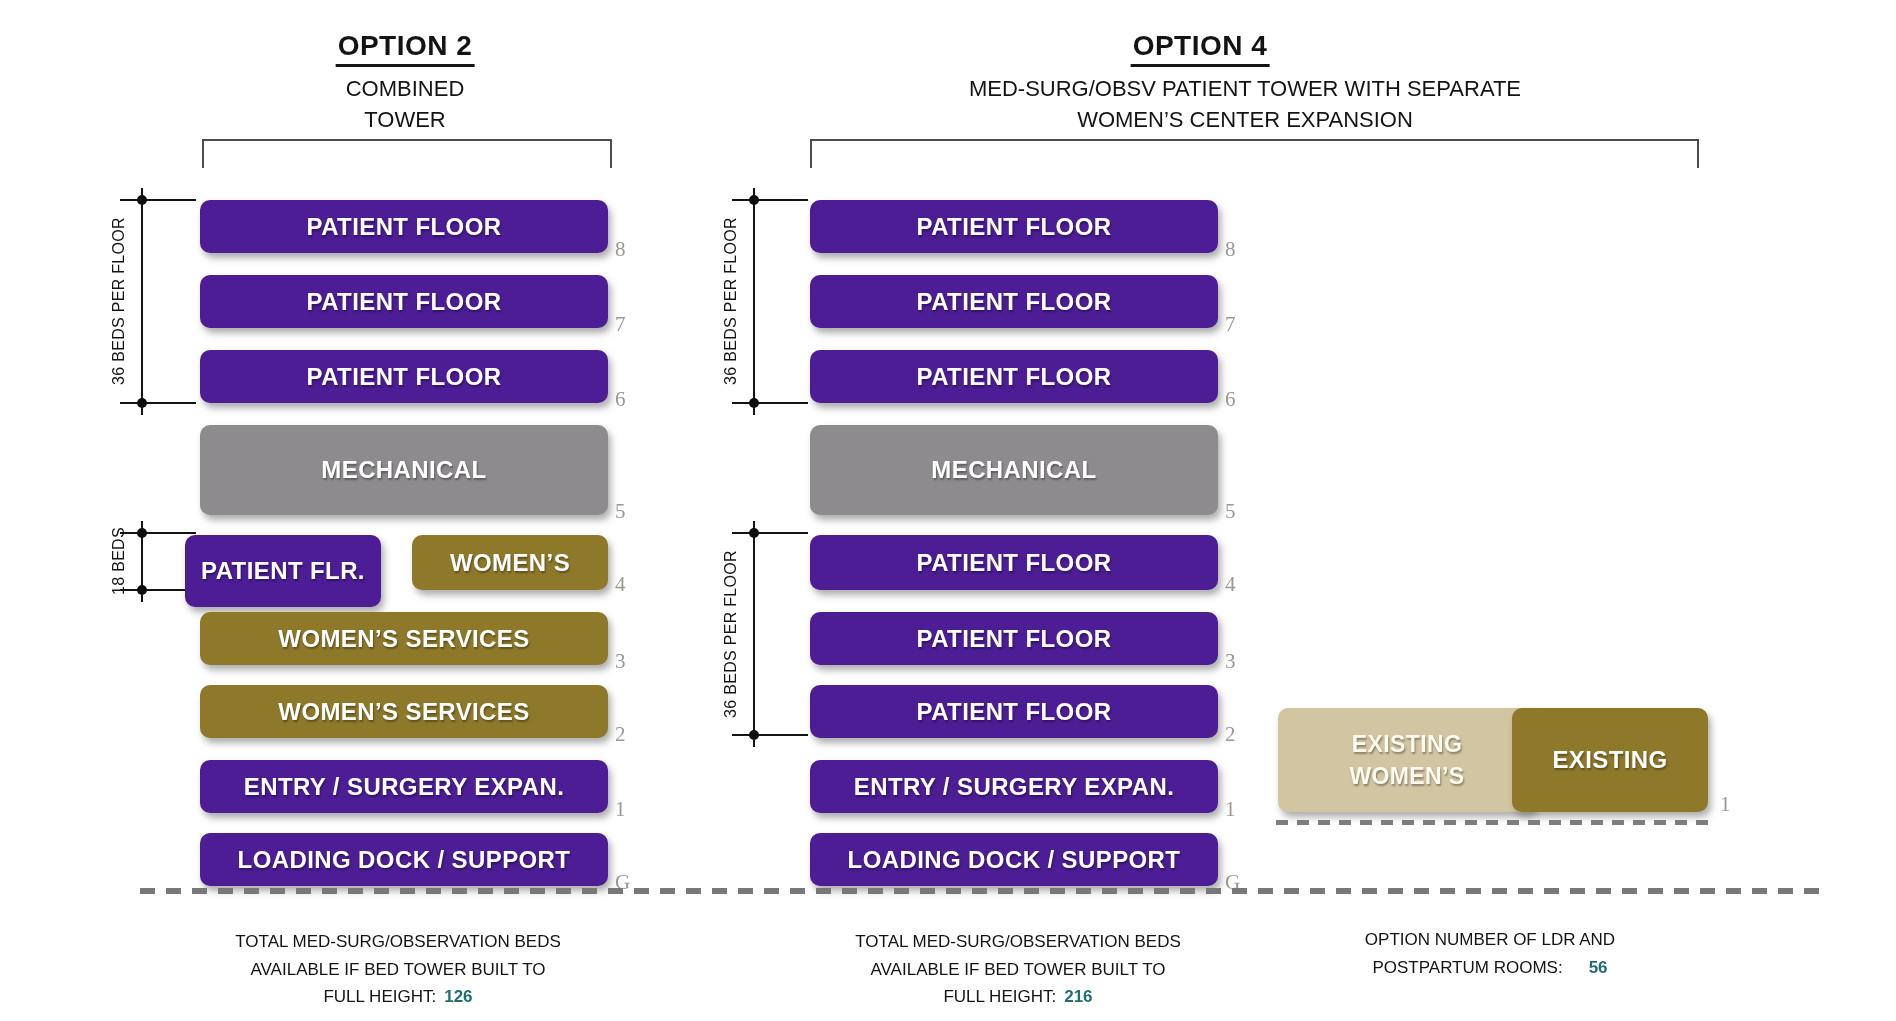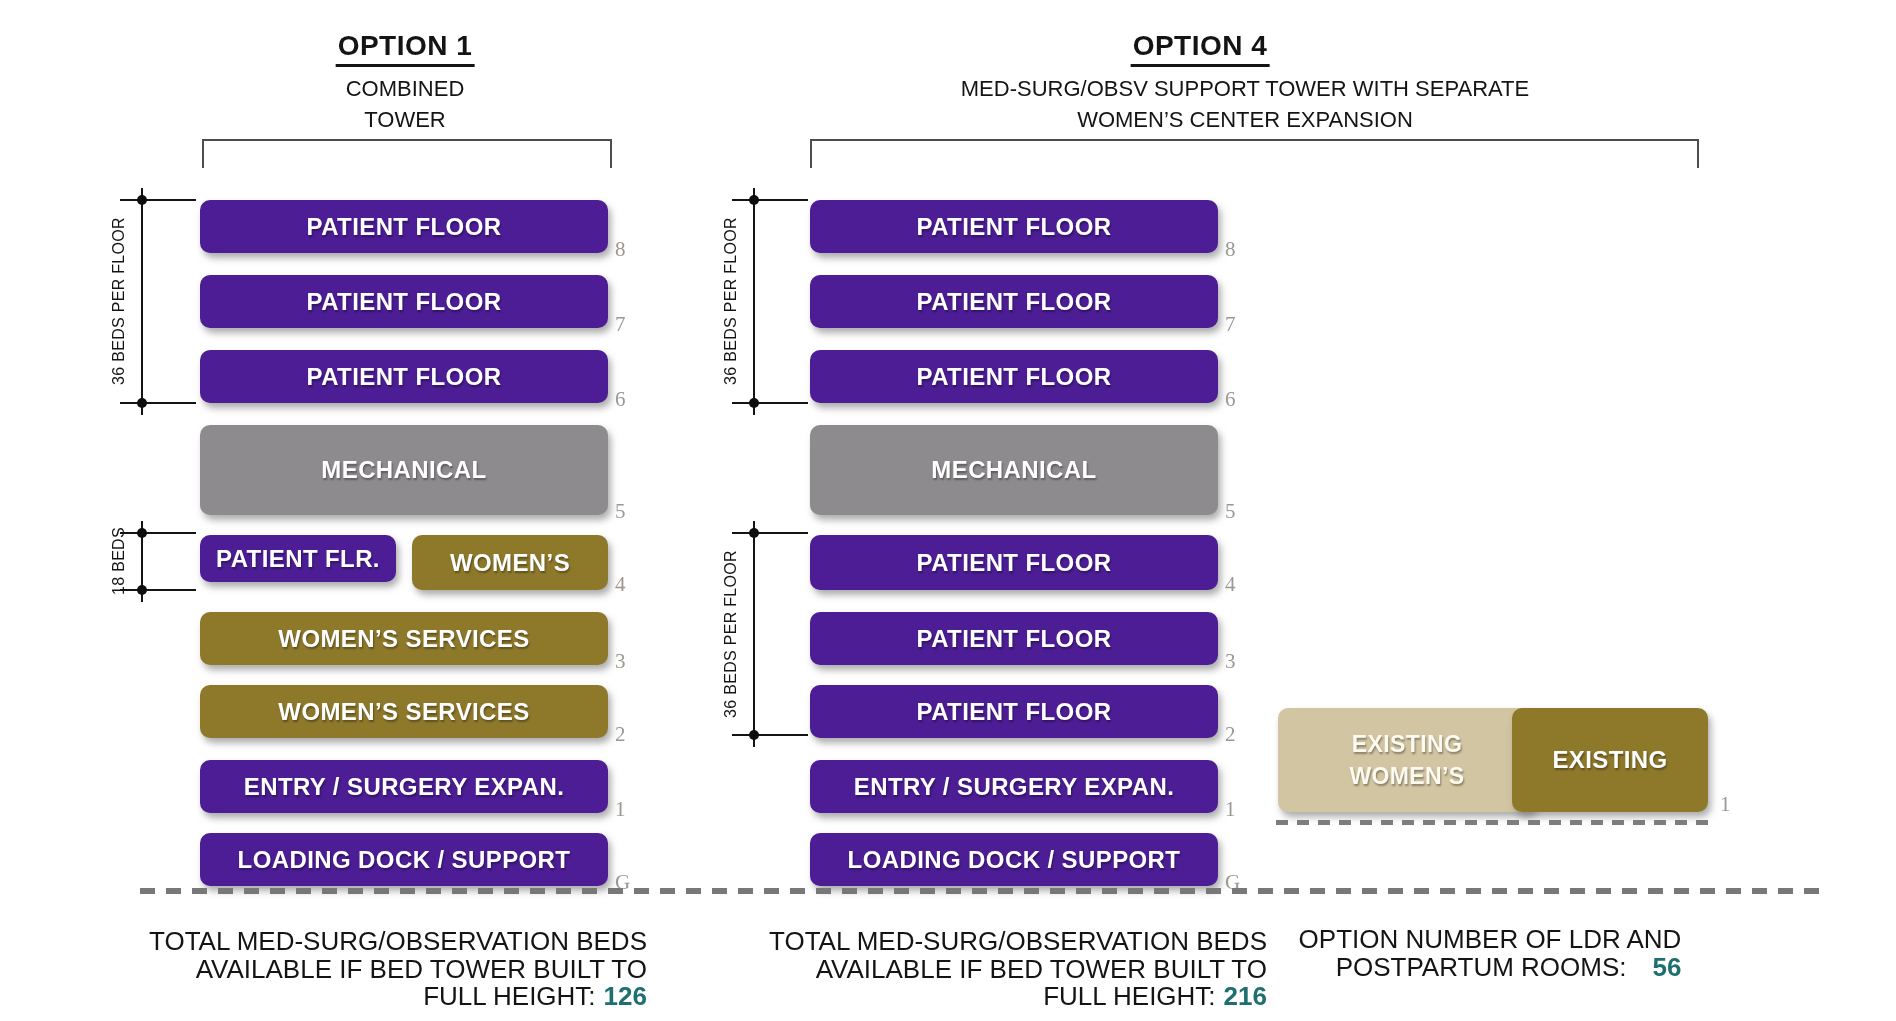--- a/index.html
+++ b/index.html
@@ -17,35 +17,35 @@
   .opt-sub{position:absolute;transform:translateX(-50%);font-size:22px;white-space:nowrap}
   .bracket{position:absolute;height:27px;border-top:2px solid #4d4d4d;border-left:2px solid #4d4d4d;border-right:2px solid #4d4d4d}
   .flnum{position:absolute;font-family:"Liberation Serif",serif;font-size:21px;color:#9C9791}
   .vlabel{position:absolute;transform:translate(-50%,-50%) rotate(-90deg);white-space:nowrap;
           font-size:16px;letter-spacing:.3px;color:#141414}
   .dv{position:absolute;width:2px;background:#141414}
   .dt{position:absolute;height:2px;background:#141414}
   .dd{position:absolute;width:10px;height:10px;border-radius:50%;background:#0e0e0e}
   .dash{position:absolute;background:repeating-linear-gradient(90deg,#787878 0 15px,transparent 15px 26px)}
   .dash.small{background:repeating-linear-gradient(90deg,#7d7d7d 0 12px,transparent 12px 21px)}
-  .caption{position:absolute;transform:translateX(-50%);text-align:right;font-size:26px;line-height:27.5px;white-space:nowrap}
+  .caption{position:absolute;transform:translateX(-50%);text-align:center;font-size:17px;line-height:27.5px;white-space:nowrap}
   .cap-val{color:#1E6F72;font-weight:700;margin-left:8px}
 </style>
 </head>
 <body>
 
 <div id="canvas">
 
-  <div class="opt-title" style="left:405px;top:30px">OPTION 1</div>
+  <div class="opt-title" style="left:405px;top:30px">OPTION 2</div>
   <div class="opt-sub" style="left:405px;top:76px">COMBINED</div>
   <div class="opt-sub" style="left:405px;top:107px">TOWER</div>
   <div class="bracket" style="left:202px;top:139px;width:406px"></div>
 
   <div class="opt-title" style="left:1200px;top:30px">OPTION 4</div>
-  <div class="opt-sub" style="left:1245px;top:76px">MED-SURG/OBSV SUPPORT TOWER WITH SEPARATE</div>
+  <div class="opt-sub" style="left:1245px;top:76px">MED-SURG/OBSV PATIENT TOWER WITH SEPARATE</div>
   <div class="opt-sub" style="left:1245px;top:107px">WOMEN’S CENTER EXPANSION</div>
   <div class="bracket" style="left:810px;top:139px;width:885px"></div>
 
   <div>
     <div class="dv" style="left:141px;top:188px;height:227px"></div>
     <div class="dt" style="left:120px;top:199px;width:76px"></div>
     <div class="dt" style="left:120px;top:402px;width:76px"></div>
     <div class="dd" style="left:137px;top:195px"></div>
     <div class="dd" style="left:137px;top:398px"></div>
     <div class="vlabel" style="left:119px;top:301px">36 BEDS PER FLOOR</div>
@@ -81,21 +81,21 @@
 
   <div class="block teal" style="left:200px;top:275px;width:408px;height:53px">PATIENT FLOOR</div>
   <div class="flnum" style="left:615px;top:312px">7</div>
 
   <div class="block teal" style="left:200px;top:350px;width:408px;height:53px">PATIENT FLOOR</div>
   <div class="flnum" style="left:615px;top:387px">6</div>
 
   <div class="block mech" style="left:200px;top:425px;width:408px;height:90px">MECHANICAL</div>
   <div class="flnum" style="left:615px;top:499px">5</div>
 
-  <div class="block teal" style="left:200px;top:535px;width:196px;height:47px">PATIENT FLR.</div>
+  <div class="block teal" style="left:185px;top:535px;width:196px;height:72px">PATIENT FLR.</div>
   <div class="block gold" style="left:412px;top:535px;width:196px;height:55px">WOMEN’S</div>
   <div class="flnum" style="left:615px;top:572px">4</div>
 
   <div class="block gold" style="left:200px;top:612px;width:408px;height:53px">WOMEN’S SERVICES</div>
   <div class="flnum" style="left:615px;top:649px">3</div>
 
   <div class="block gold" style="left:200px;top:685px;width:408px;height:53px">WOMEN’S SERVICES</div>
   <div class="flnum" style="left:615px;top:722px">2</div>
 
   <div class="block teal" style="left:200px;top:760px;width:408px;height:53px">ENTRY / SURGERY EXPAN.</div>

